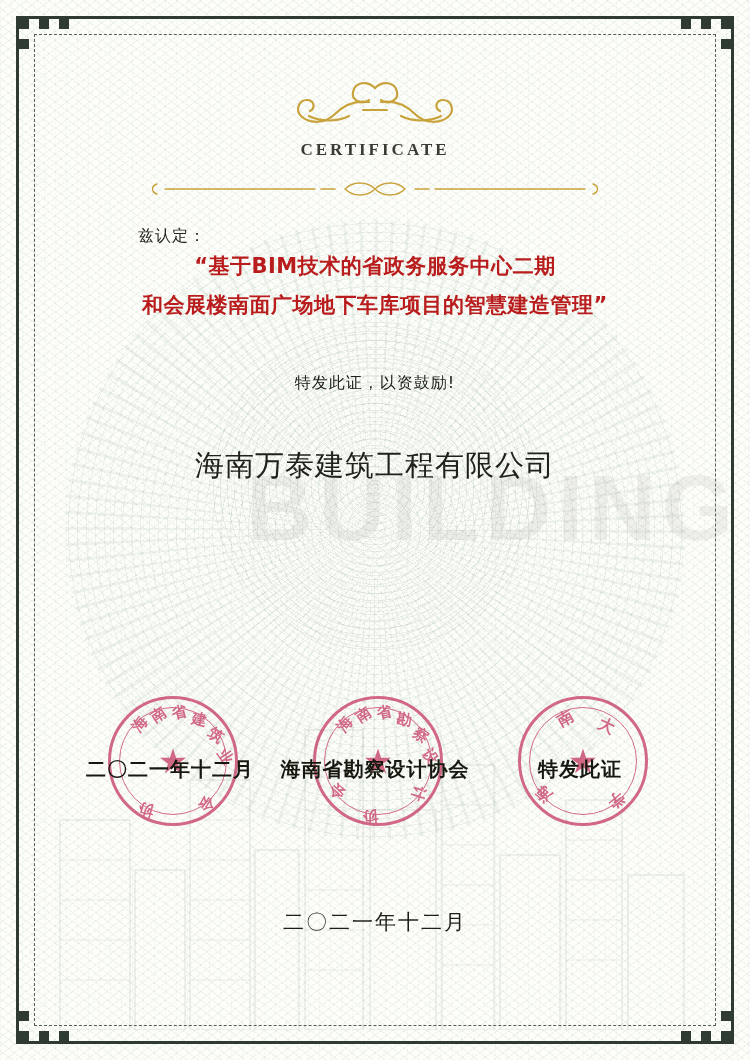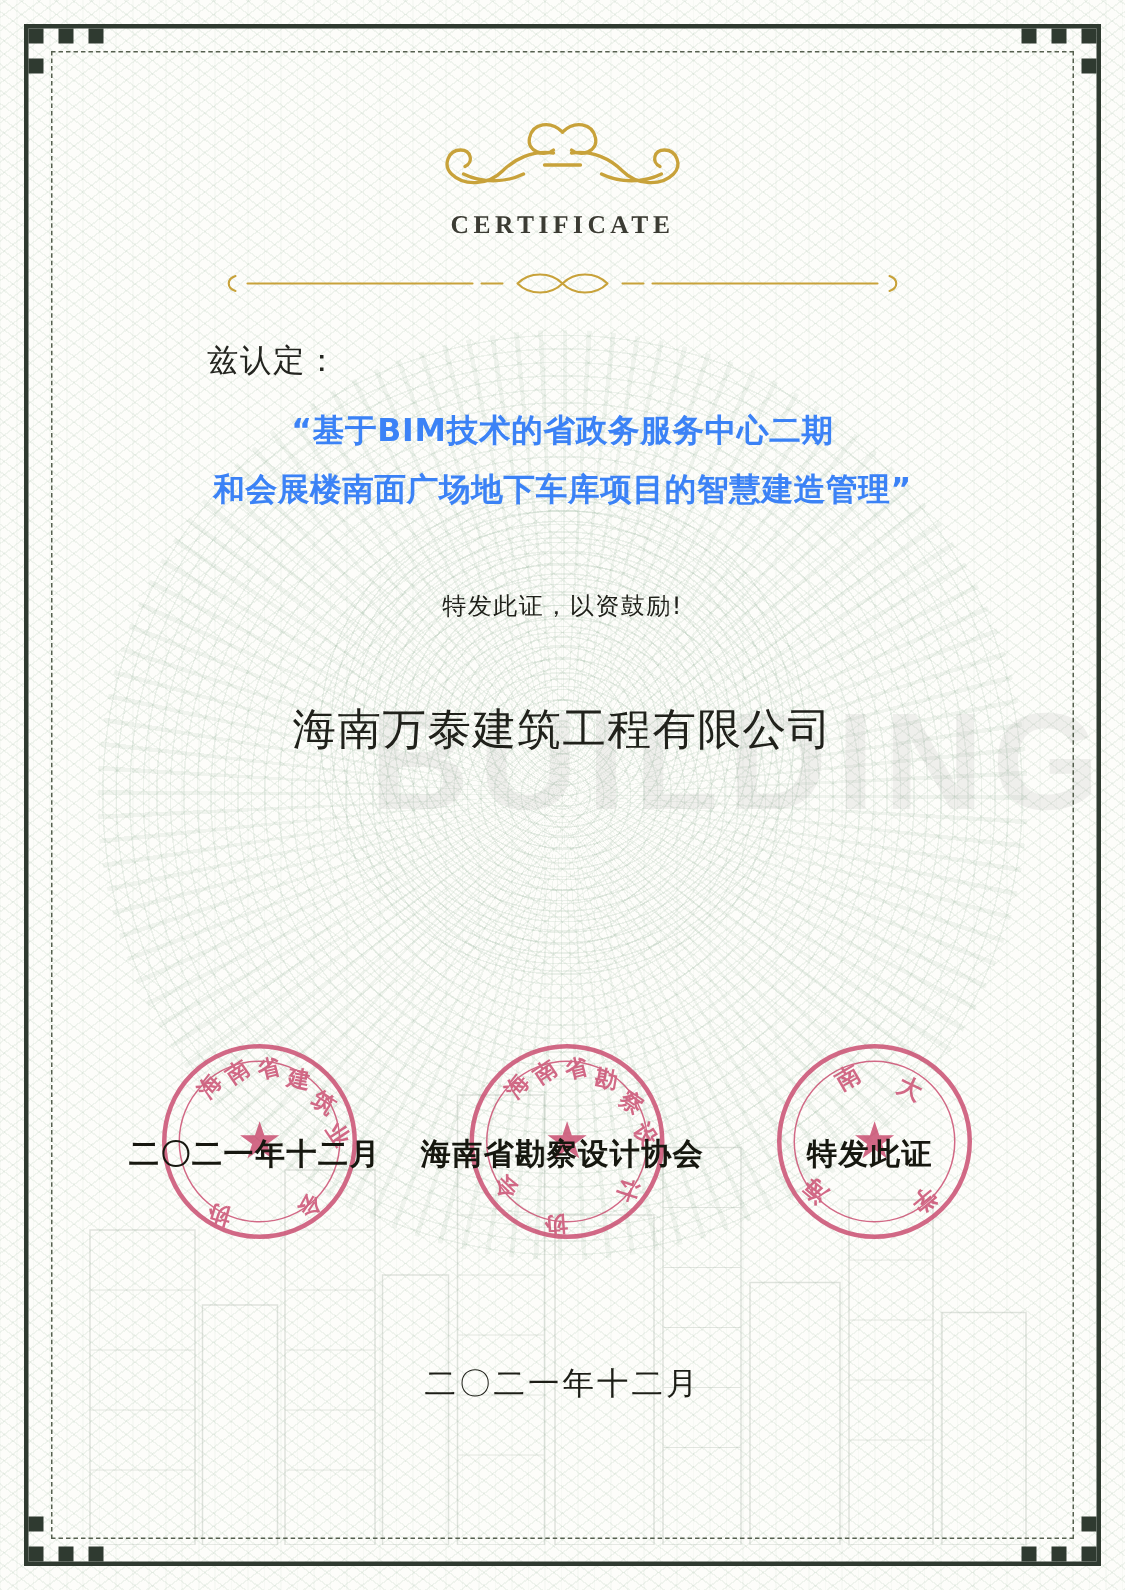--- a/index.html
+++ b/index.html
@@ -144,32 +144,31 @@
     margin: 16px auto 0;
     width: 460px;
     height: 26px;
     display: block;
   }
 
   .lead {
     margin-top: 24px;
     margin-left: 88px;
     font-family: Liberation Sans, sans-serif;
-    font-size: 21px;
+    font-size: 16px;
     color: #23241f;
     letter-spacing: 1px;
   }
 
   .project {
-    margin-top: 14px;
     text-align: center;
     font-family: "DejaVu Sans", sans-serif;
     font-weight: bold;
     font-size: 21px;
-    color: #3b82f6;
+    color: #b91c1c;
     line-height: 1.85;
     letter-spacing: 0.5px;
   }
 
   .award-line {
     margin-top: 20px;
     text-align: center;
     font-family: "DejaVu Sans", sans-serif;
     font-weight: bold;
     font-size: 21px;

